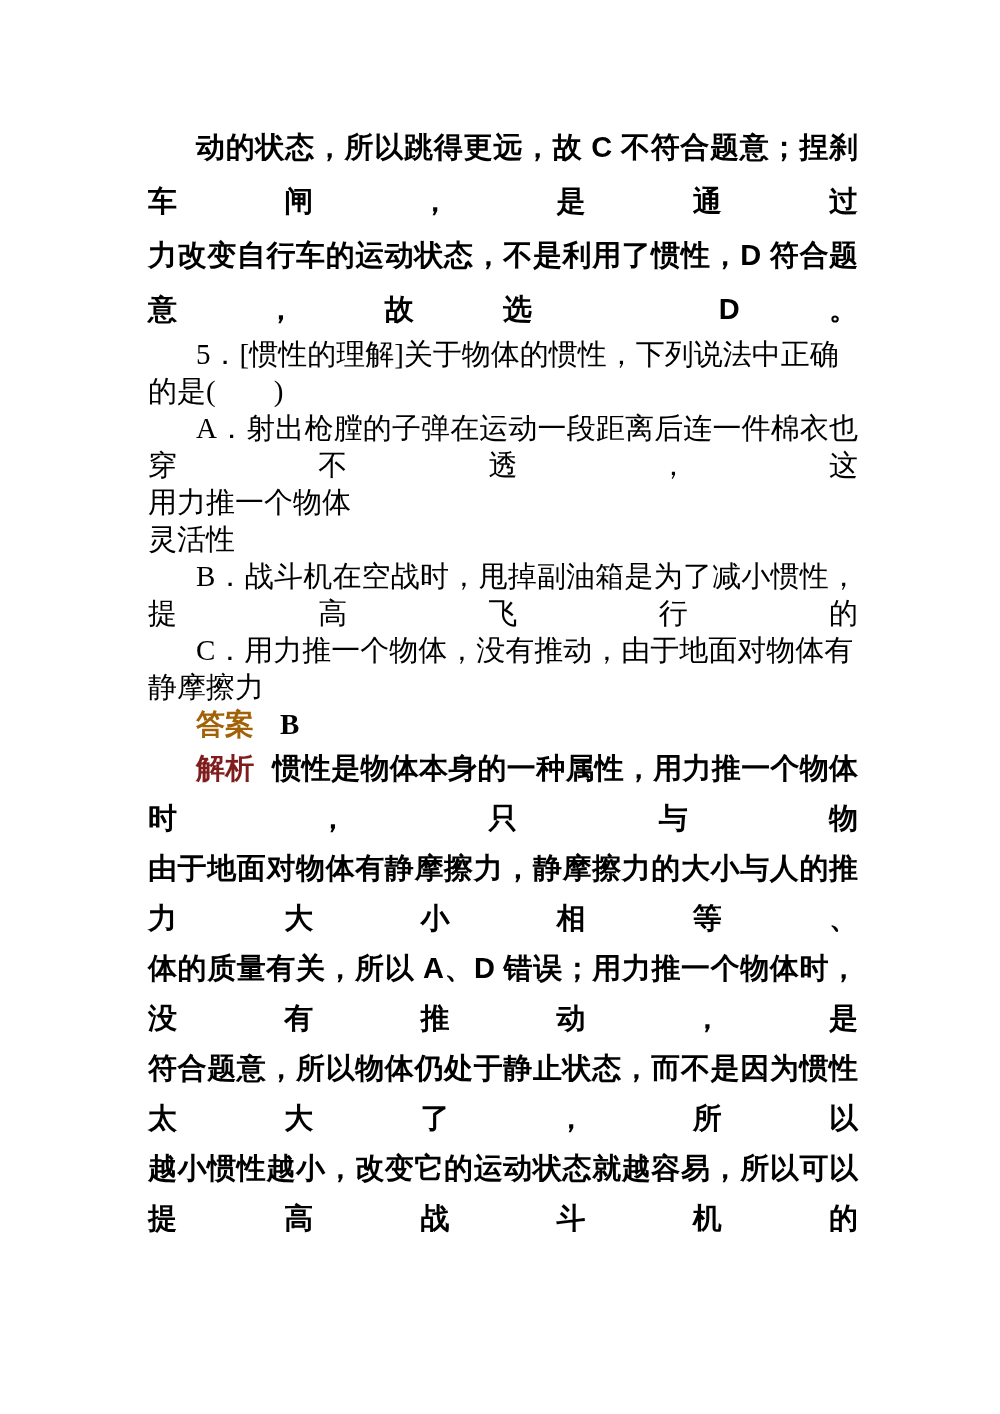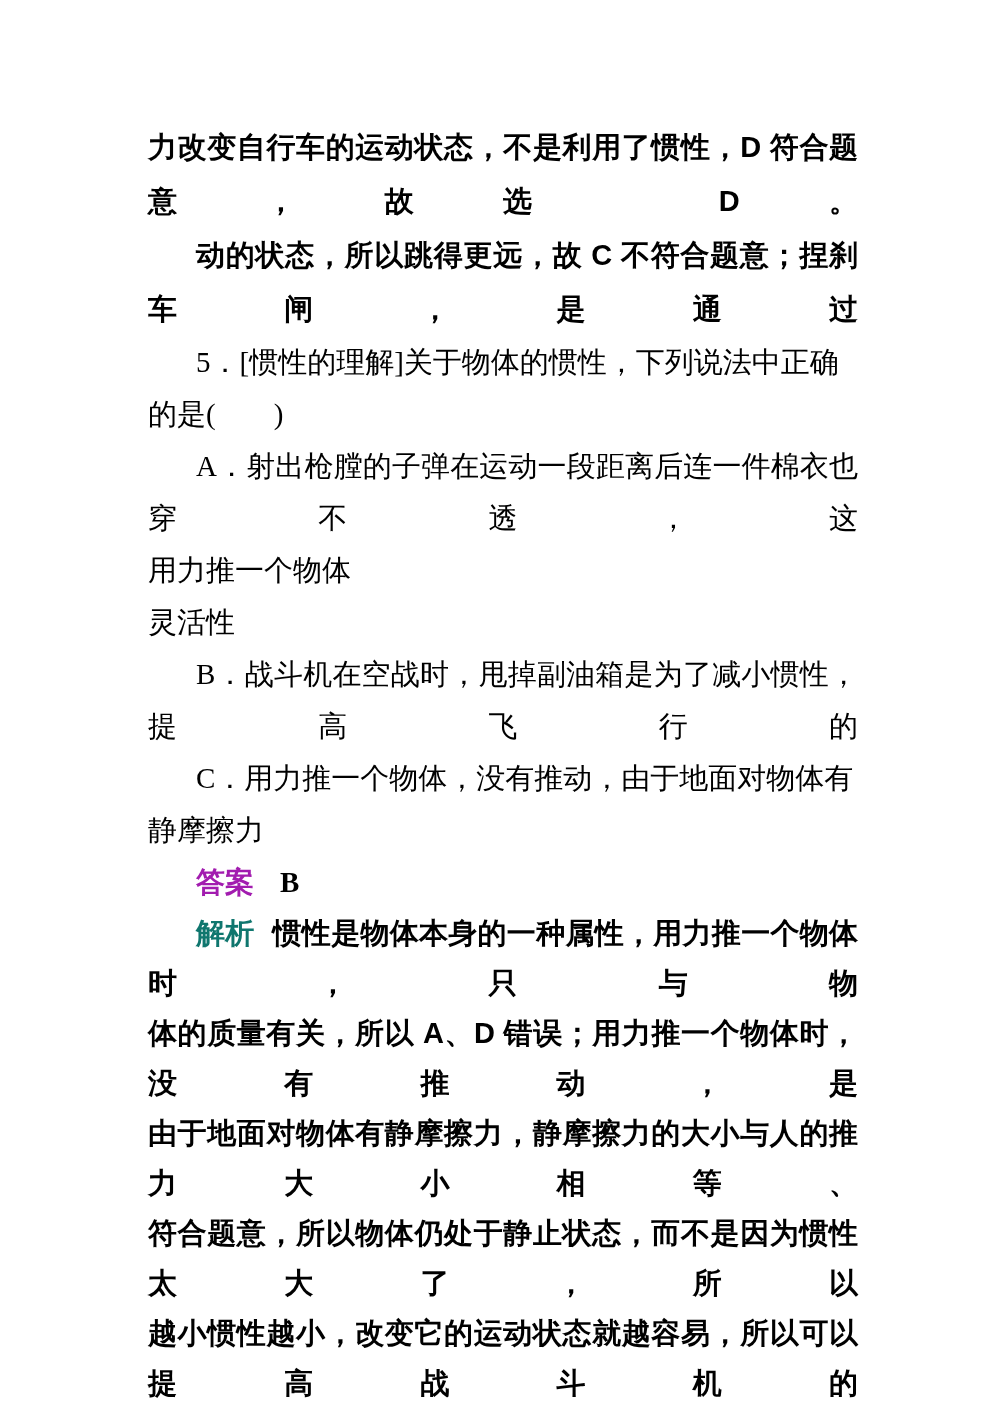--- a/index.html
+++ b/index.html
@@ -16,61 +16,61 @@
     width: 710px;
   }
   .ln { font-size: 29px; color: #000000; }
   .sansb {
     font-family: "Liberation Sans", "DejaVu Sans", sans-serif;
     font-weight: bold;
   }
   .serif { font-family: "Liberation Serif", "DejaVu Serif", serif; }
   .lh54 { line-height: 54px; }
   .lh50 { line-height: 50px; }
-  .lh40 { line-height: 52px; }
+  .lh40 { line-height: 37px; }
   .j { text-align: justify; text-align-last: justify; }
   .ind { text-indent: 48px; }
-  .red  { color: #a21caf; }
-  .blue { color: #0f766e; }
+  .red  { color: #a16207; }
+  .blue { color: #7f1d1d; }
   .label { margin-right: 18px; }
   .ansval {
     margin-left: 26px;
     font-family: "Liberation Serif", "DejaVu Serif", serif;
     font-weight: bold;
     color: #000000;
   }
   .pad { padding-left: 48px; }
 </style>
 </head>
 <body>
 
 <div class="page">
 
   <div>
+    <div class="ln sansb lh54 j ind">动的状态，所以跳得更远，故 C 不符合题意；捏刹车闸，是通过</div>
     <div class="ln sansb lh54 j">力改变自行车的运动状态，不是利用了惯性，D 符合题意，故选 D。</div>
-    <div class="ln sansb lh54 j ind">动的状态，所以跳得更远，故 C 不符合题意；捏刹车闸，是通过</div>
   </div>
 
   <div>
     <div class="ln serif lh40 ind">5．[惯性的理解]关于物体的惯性，下列说法中正确的是(　　)</div>
     <div class="ln serif lh40 j ind">A．射出枪膛的子弹在运动一段距离后连一件棉衣也穿不透，这</div>
     <div class="ln serif lh40">用力推一个物体</div>
     <div class="ln serif lh40">灵活性</div>
     <div class="ln serif lh40 j ind">B．战斗机在空战时，甩掉副油箱是为了减小惯性，提高飞行的</div>
     <div class="ln serif lh40 ind">C．用力推一个物体，没有推动，由于地面对物体有静摩擦力</div>
 
     <div class="ln lh40 pad">
       <span class="sansb red">答案</span><span class="ansval">B</span>
     </div>
 
     <div>
       <div class="ln sansb lh50 j ind">
         <span class="blue label">解析</span><span>惯性是物体本身的一种属性，用力推一个物体时，只与物</span>
       </div>
+      <div class="ln sansb lh50 j">由于地面对物体有静摩擦力，静摩擦力的大小与人的推力大小相等、</div>
       <div class="ln sansb lh50 j">体的质量有关，所以 A、D 错误；用力推一个物体时，没有推动，是</div>
-      <div class="ln sansb lh50 j">由于地面对物体有静摩擦力，静摩擦力的大小与人的推力大小相等、</div>
       <div class="ln sansb lh50 j">符合题意，所以物体仍处于静止状态，而不是因为惯性太大了，所以</div>
       <div class="ln sansb lh50 j">越小惯性越小，改变它的运动状态就越容易，所以可以提高战斗机的</div>
 
     </div>
   </div>
 
 </div>
 
 </body></html>

